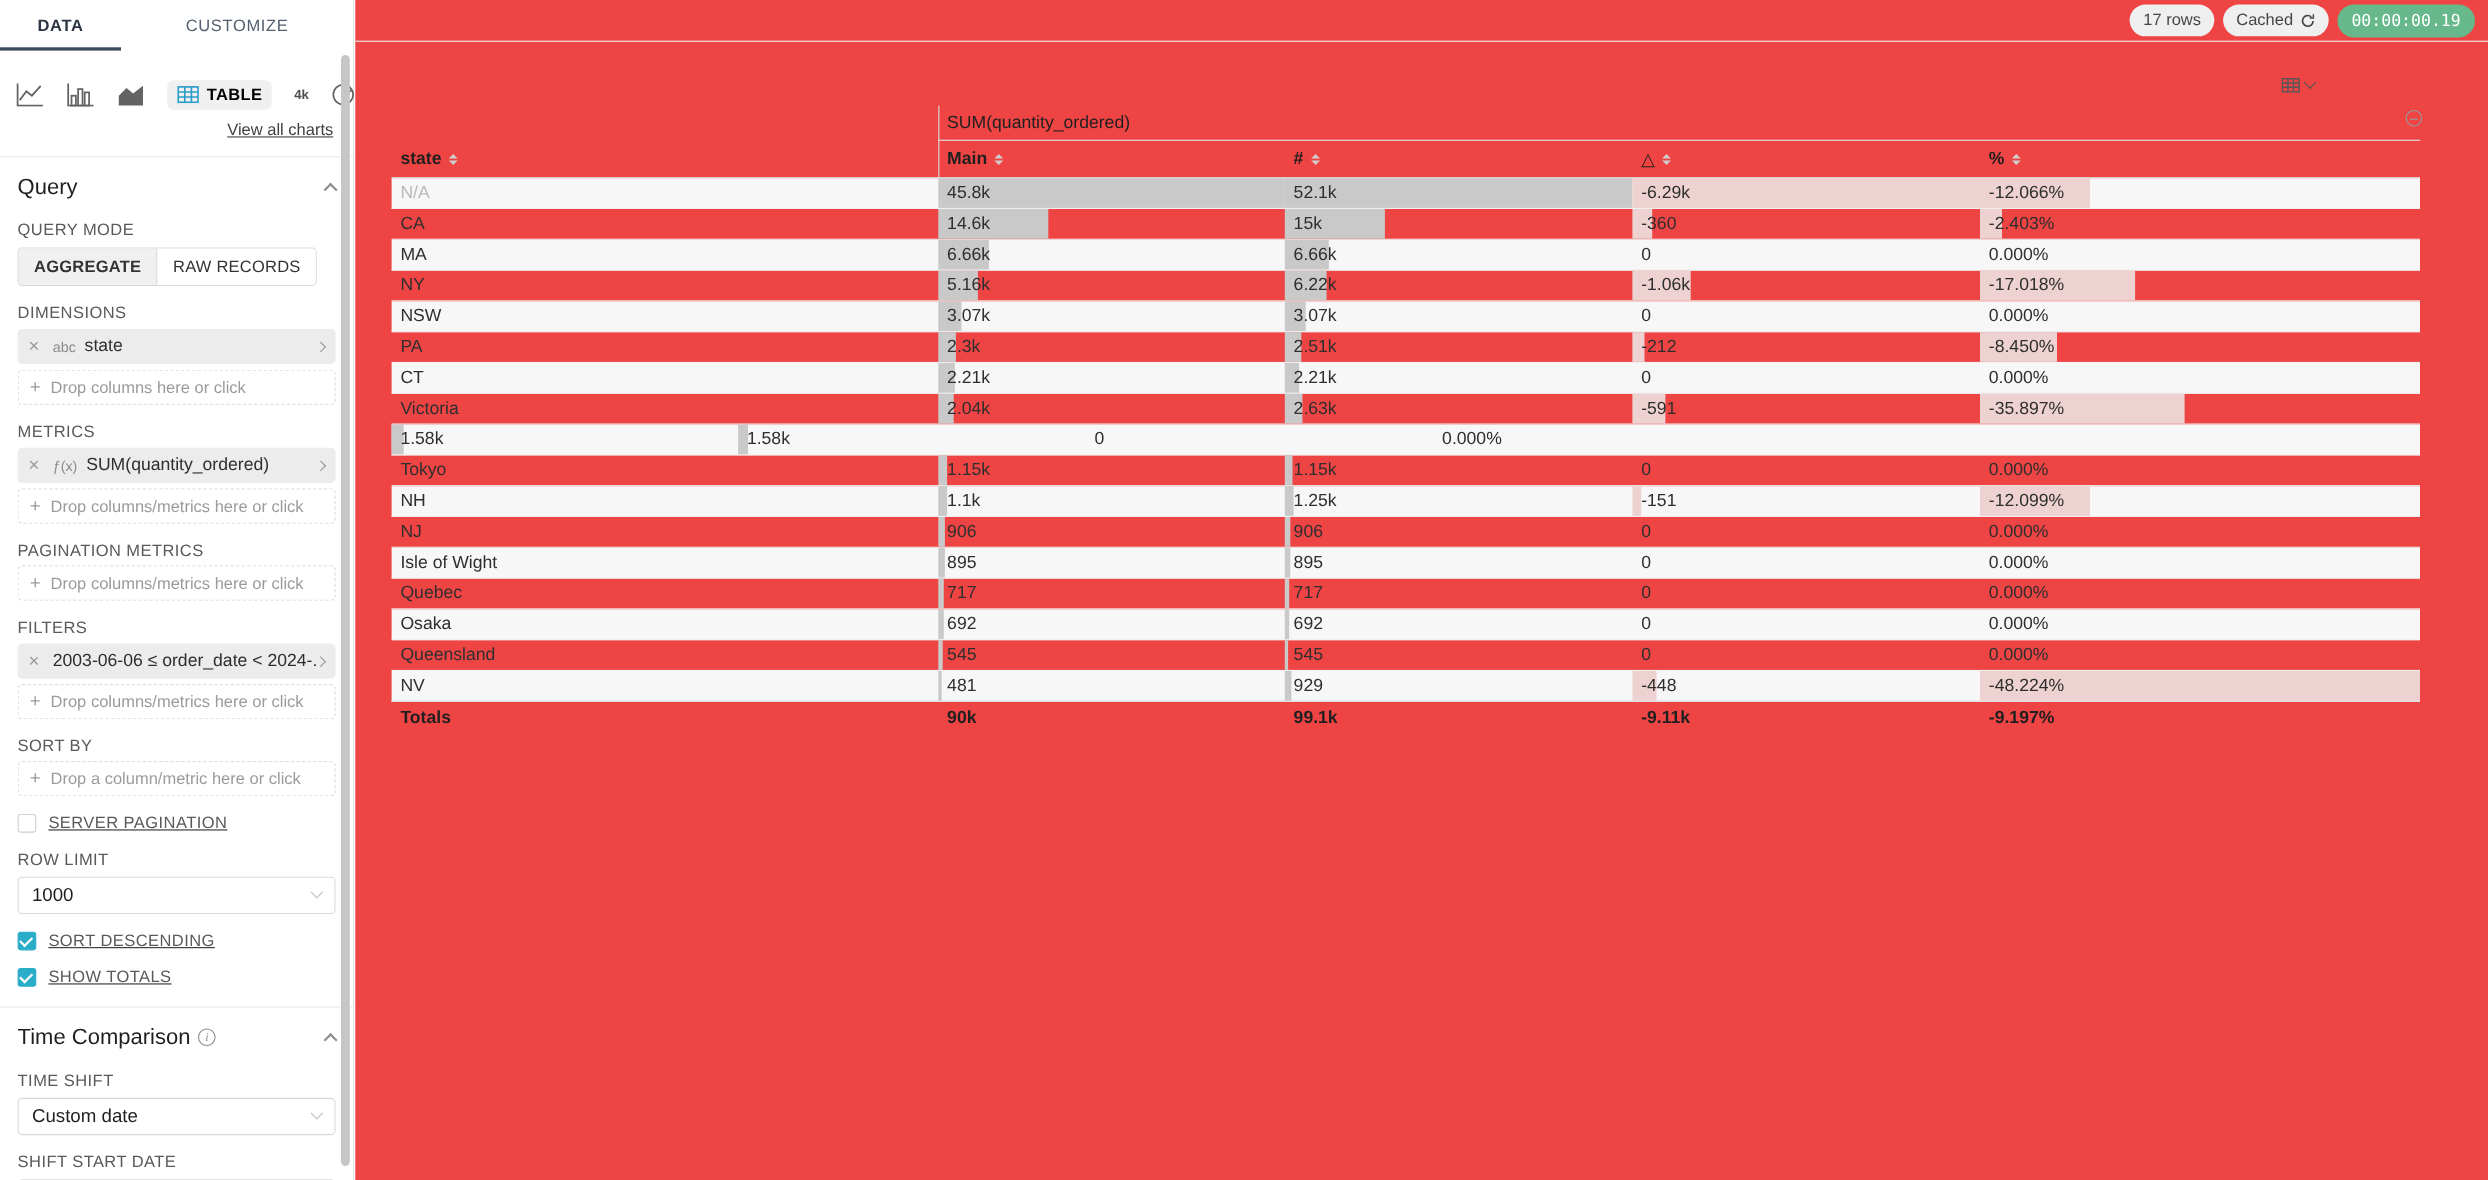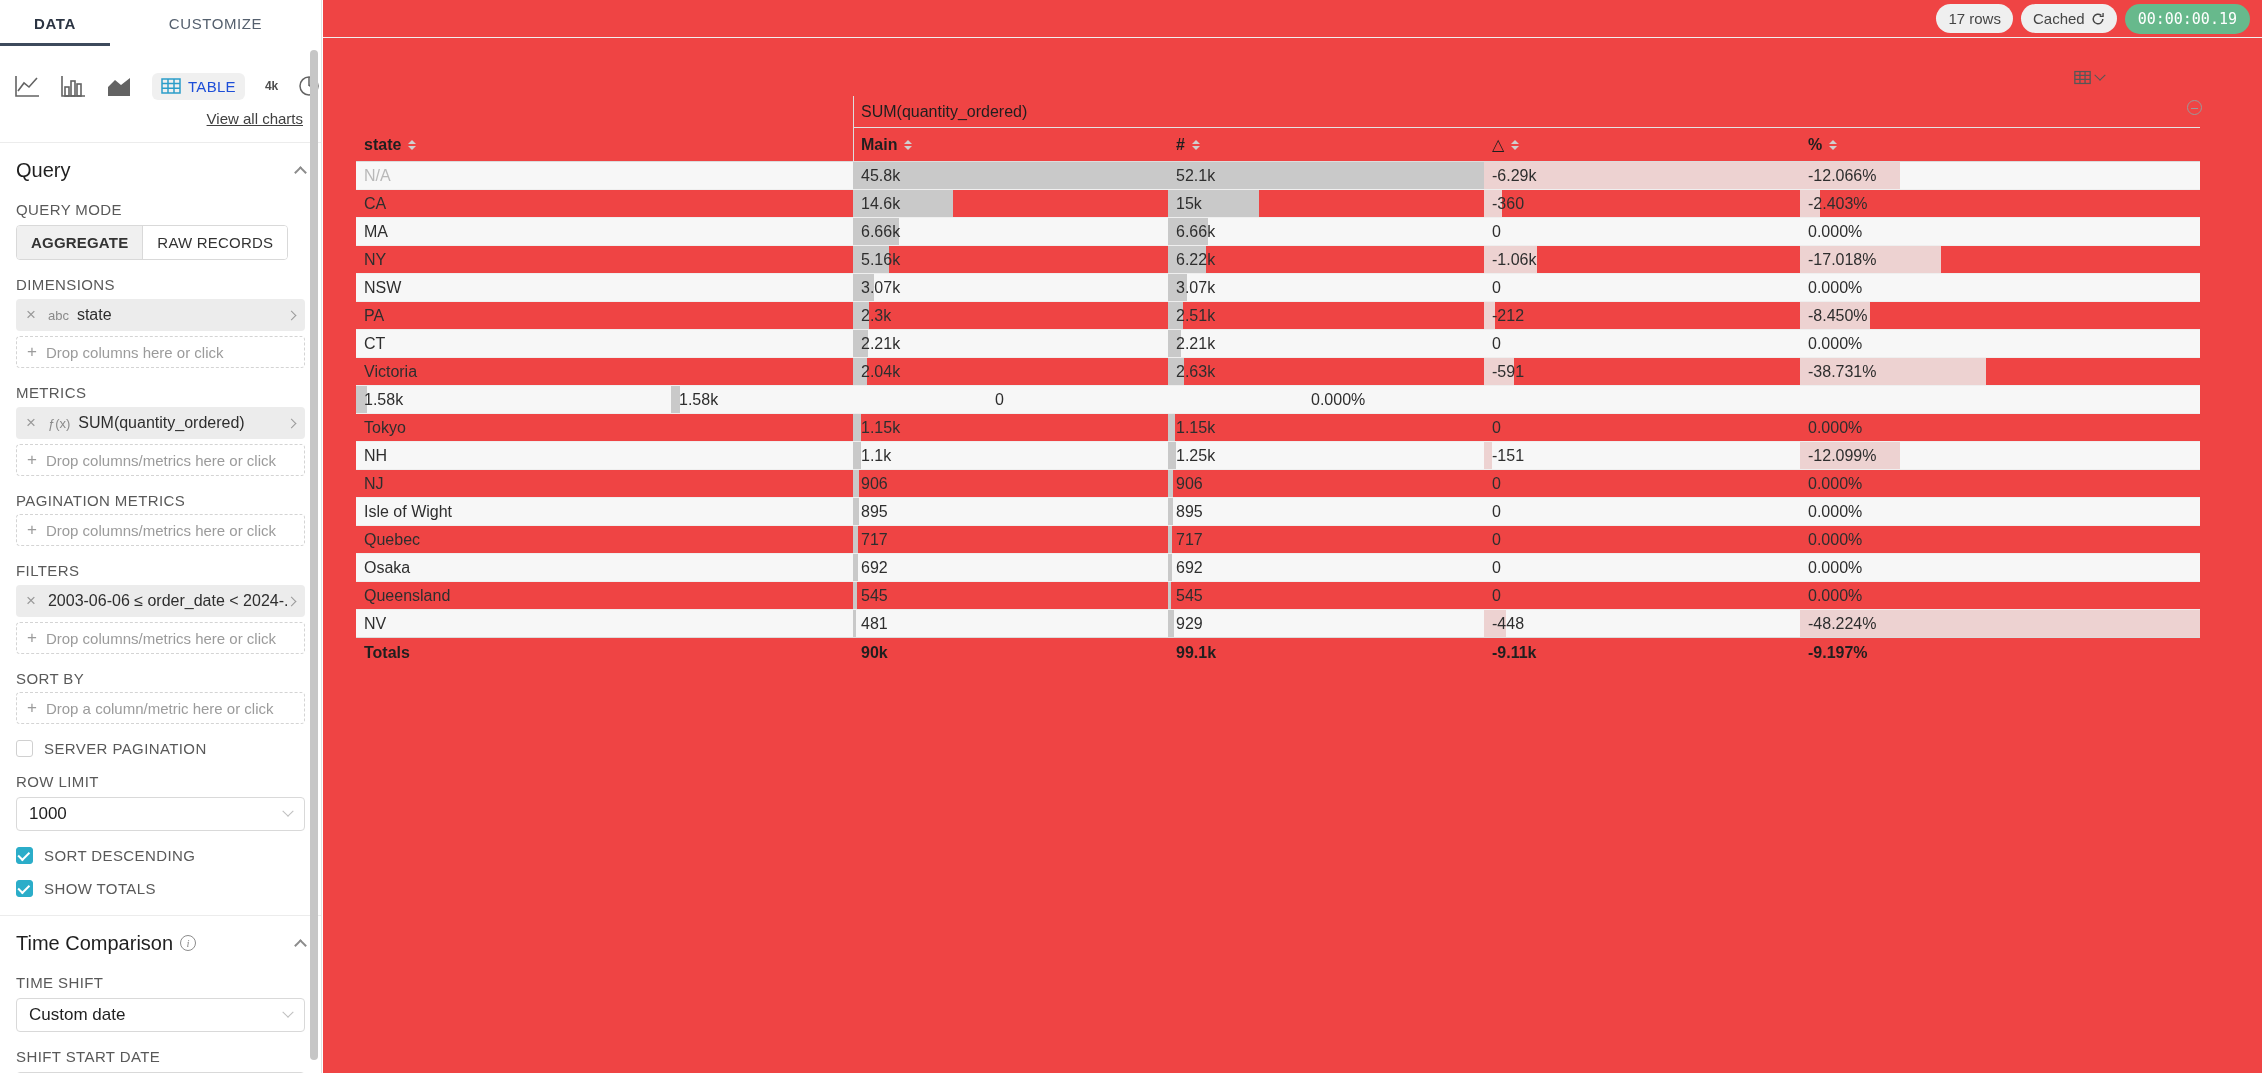--- a/index.html
+++ b/index.html
@@ -15,21 +15,21 @@
   .tabs { display:flex; height:46px; align-items:center; position:relative; }
   .tab { font-size:15px; letter-spacing:.6px; text-align:center; cursor:pointer; }
   .tab.active { width:110px; font-weight:700; color:#2b3442; }
   .tab.inactive { flex:1; color:#55606e; }
   .tab-ink { position:absolute; left:0; bottom:0; width:110px; height:3px; background:var(--tab-ink); }
 
   .viz-row { display:flex; align-items:center; gap:20px; margin:24px 14px 0 14px; height:32px; }
   .viz-icon { display:flex; align-items:center; color:#636363; }
   .viz-pill { display:flex; align-items:center; gap:7px; background:#f0f0f0; border-radius:6px;
     padding:5px 9px; }
-  .viz-pill .lbl { font-size:15px; font-weight:400; color:#1d4ed8; letter-spacing:.3px; }
+  .viz-pill .lbl { font-size:15px; font-weight:700; color:#000000; letter-spacing:.3px; }
   .big4k { font-size:12px; font-weight:600; color:#4e4e4e; }
   .view-all { text-align:right; margin:8px 18px 0 0; }
   .view-all span { font-size:15px; color:#404040; text-decoration:underline; cursor:pointer; }
 
   .divider { border-top:1px solid #ececec; margin-top:14px; }
 
   .section { padding:0 16px; }
   .sec-head { display:flex; align-items:center; margin-top:12px; height:30px; }
   .sec-title { font-size:20px; color:#1f1f1f; font-weight:500; }
   .caret-up { width:9px; height:9px; border-left:2px solid #8c8c8c; border-top:2px solid #8c8c8c;
@@ -51,21 +51,21 @@
   .chip .ctype { font-size:13px; color:#8a8a8a; margin-right:8px; }
   .chip .clabel { font-size:16px; color:#2e2e2e; white-space:nowrap; overflow:hidden; }
   .chev-r { width:7px; height:7px; border-top:1.6px solid #9a9a9a; border-right:1.6px solid #9a9a9a;
     transform:rotate(45deg); margin-left:auto; flex:none; }
 
   .dropzone { display:flex; align-items:center; margin-top:5px; height:32px;
     border:1px dashed #d4d4d4; border-radius:4px; padding:0 10px; color:#9b9b9b; font-size:15px;
     cursor:pointer; }
   .dropzone .plus { font-size:17px; margin-right:9px; color:#9b9b9b; }
 
-  .checkrow { display:flex; align-items:center; gap:11px; margin-top:16px; cursor:pointer; }
+  .checkrow { display:flex; align-items:center; gap:11px; margin-top:16px; cursor:pointer;text-decoration:underline; }
   .checkbox { width:17px; height:17px; border:1px solid #d0d0d0; border-radius:3px; background:#fff;
     display:flex; align-items:center; justify-content:center; flex:none; }
   .checkbox.on { background:var(--accent); border-color:var(--accent); }
   .checkbox.on::after { content:""; width:9px; height:5px; border-left:2px solid #fff;
     border-bottom:2px solid #fff; transform:rotate(-45deg) translate(0,-1px); }
   .checkrow .flabel { margin:0; }
 
   .selectbox { display:flex; align-items:center; margin-top:7px; height:34px; border:1px solid #d9d9d9;
     border-radius:4px; padding:0 12px; font-size:17px; color:#1f1f1f; cursor:pointer; background:#fff; }
   .chev-d { width:8px; height:8px; border-right:1.6px solid #bfbfbf; border-bottom:1.6px solid #bfbfbf;
@@ -508,21 +508,21 @@
     <div class="td c-num">
             <i class="bar gray" style="width: 5%;"></i>
             <span class="cell-text">2.63k</span>
           </div>
     <div class="td c-delta">
             <i class="bar pink" style="width: 9.4%;"></i>
             <span class="cell-text">-591</span>
           </div>
     <div class="td c-pct">
             <i class="bar pink" style="width: 46.6%;"></i>
-            <span class="cell-text">-38.731%</span>
+            <span class="cell-text">-35.897%</span>
           </div>
   </div>
         <div class="tr">
     <div class="td c-main">
             <i class="bar gray" style="width: 3.4%;"></i>
             <span class="cell-text">1.58k</span>
           </div>
     <div class="td c-num">
             <i class="bar gray" style="width: 3%;"></i>
             <span class="cell-text">1.58k</span>

